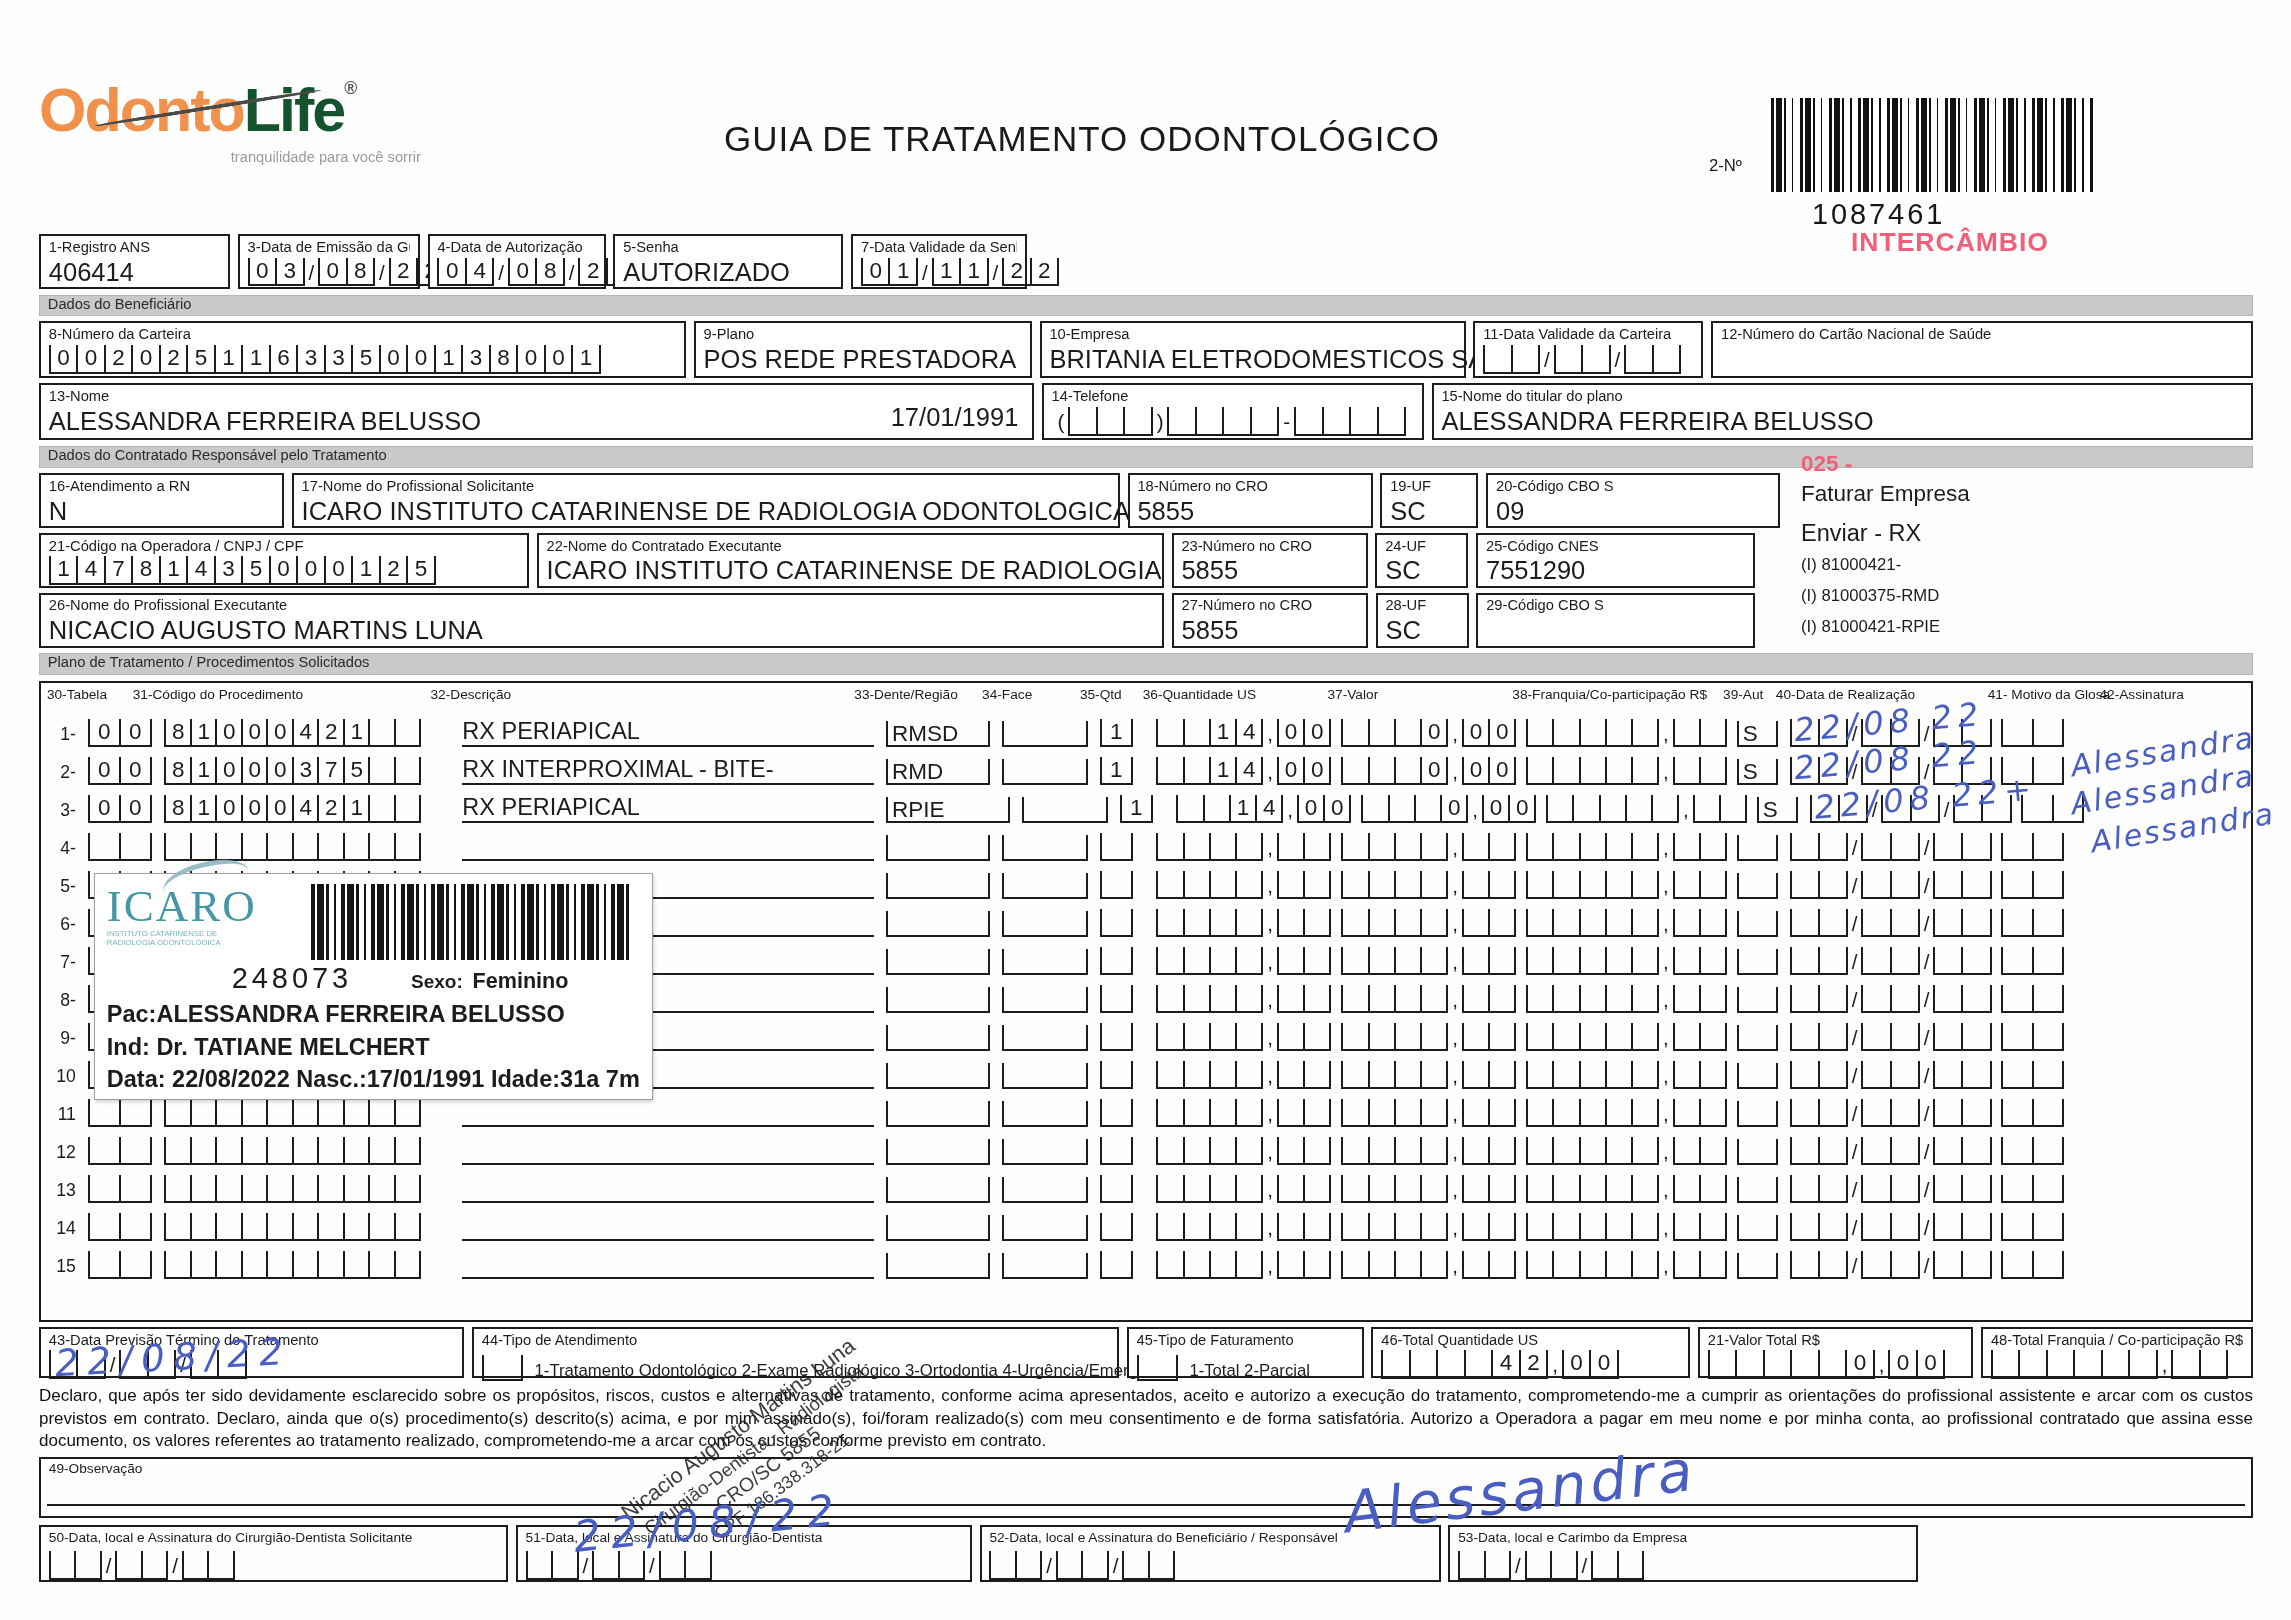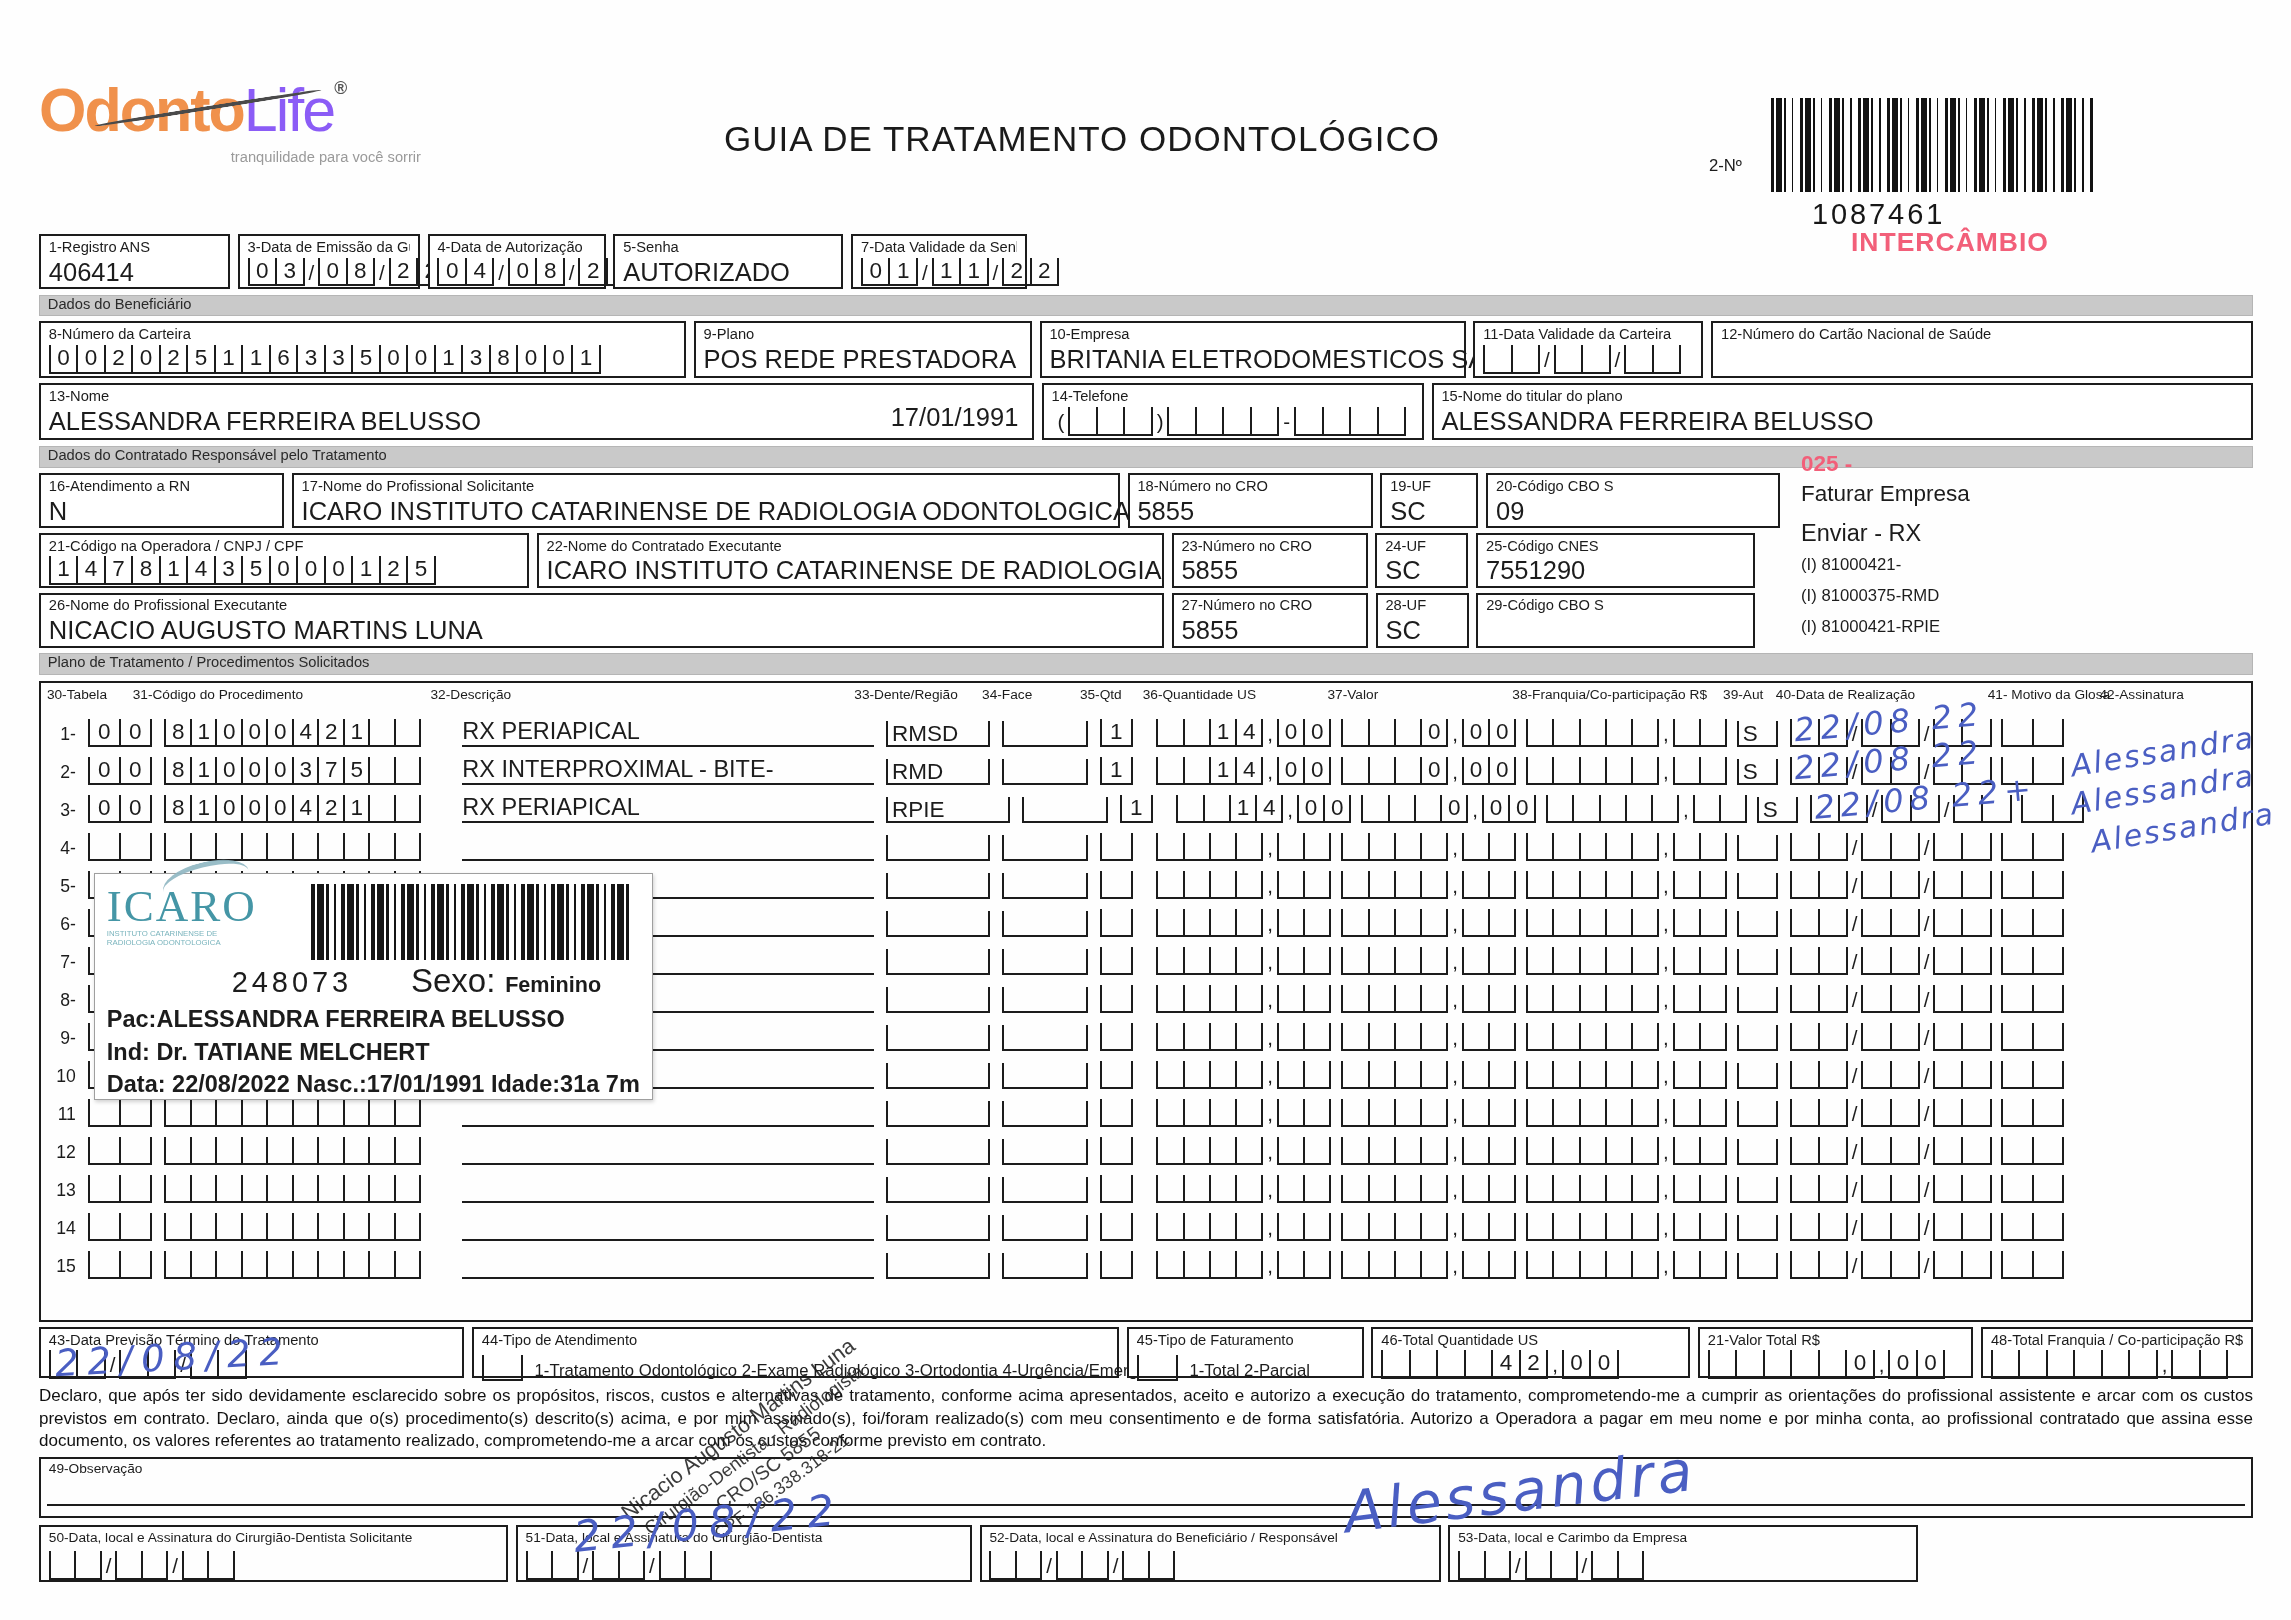--- a/index.html
+++ b/index.html
@@ -3,21 +3,21 @@
 <meta charset="utf-8">
 <style>
   html,body{margin:0;padding:0;background:#e8e8e8;}
   .page{width:2292px;height:1620px;position:relative;background:#fefefe;overflow:hidden;
         padding:35px 39px 0;box-sizing:border-box;font-family:"Liberation Sans",sans-serif;color:#1c1c1c;}
   
   .header{margin-top:45px;height:149px;display:flex;position:relative;}
   .logoblock{width:421px;position:relative;}
   .logotext{font-size:61px;font-weight:700;letter-spacing:-2px;line-height:1;}
   .od{color:#f0914c;}
-  .li{color:#8b5cf6;font-weight:400;}
+  .li{color:#14532d;font-weight:700;}
   .reg{font-size:17.6px;color:#555;vertical-align:top;}
   .swoosh{position:absolute;left:54px;top:25.5px;width:230px;border-top:4.9px solid #4a4a4a;border-radius:50%;
           transform:rotate(-9deg);}
   .tagline{font-size:14.7px;color:#9a9a9a;text-align:right;margin-top:7.8px;margin-right:39px;}
   .titleblock{flex:1;text-align:center;padding-top:39px;}
   .doctitle{font-size:35px;letter-spacing:1px;color:#1a1a1a;}
   .brblock{width:549px;position:relative;}
   .brlabel{position:absolute;left:4.9px;top:76px;font-size:16.7px;}
   .barcode{position:absolute;left:67px;top:17.6px;width:323px;height:94px;
     background:repeating-linear-gradient(90deg,#121212 0 2.9px,#fff 2.9px 4.9px,#121212 4.9px 10.8px,#fff 10.8px 12.7px,#121212 12.7px 14.7px,#fff 14.7px 20.6px,#121212 20.6px 22.5px,#fff 22.5px 29px);}
@@ -65,21 +65,21 @@
   .st-top{display:flex;}
   .st-logo{width:196px;position:relative;}
   .st-logotext{font-family:"Liberation Serif",serif;font-size:45px;color:#4596a6;letter-spacing:2px;line-height:1;}
   .st-sub{font-size:7.8px;color:#7ab4bd;line-height:1.2;}
   .st-swoosh{position:absolute;left:55px;top:-21.6px;width:88px;height:33px;border-top:5.9px solid #8fb6c2;
              border-radius:50% 50% 0 0;transform:rotate(-14deg);opacity:.9;}
   .st-bc{width:323px;height:76px;margin-left:7.8px;
     background:repeating-linear-gradient(90deg,#151515 0 3.9px,#fff 3.9px 5.9px,#151515 5.9px 12.7px,#fff 12.7px 14.7px,#151515 14.7px 17.6px,#fff 17.6px 23.5px,#151515 23.5px 25.5px,#fff 25.5px 30px);}
   .st-l2{display:flex;align-items:baseline;margin-top:2px;}
   .st-num{font-size:29px;letter-spacing:3.9px;margin-left:125px;}
-  .st-sexl{font-size:33px;font-weight:400;margin-left:59px;}
+  .st-sexl{font-size:19px;font-weight:700;margin-left:59px;}
   .st-sexv{font-size:21.6px;font-weight:700;margin-left:9.8px;}
   .st-line{font-size:23.5px;font-weight:700;margin-top:5.9px;white-space:nowrap;}
   
   .decl{font-size:17px;line-height:1.32;margin-top:7.8px;text-align:justify;color:#111;}
   .obs{border:2px solid #1c1c1c;height:61px;margin-top:3.9px;position:relative;padding:2px 7.8px;box-sizing:border-box;}
   .obs .lbl{font-size:13.7px;}
   .obs .rule{position:absolute;left:5.9px;right:5.9px;bottom:9.8px;border-top:2px solid #1c1c1c;}
   .sigrow{display:flex;gap:7.8px;margin-top:7.8px;}
   .sigbox{border:2px solid #1c1c1c;height:57px;padding:2.9px 7.8px;box-sizing:border-box;position:relative;}
   .sigbox .lbl{font-size:13.7px;white-space:nowrap;overflow:hidden;}

